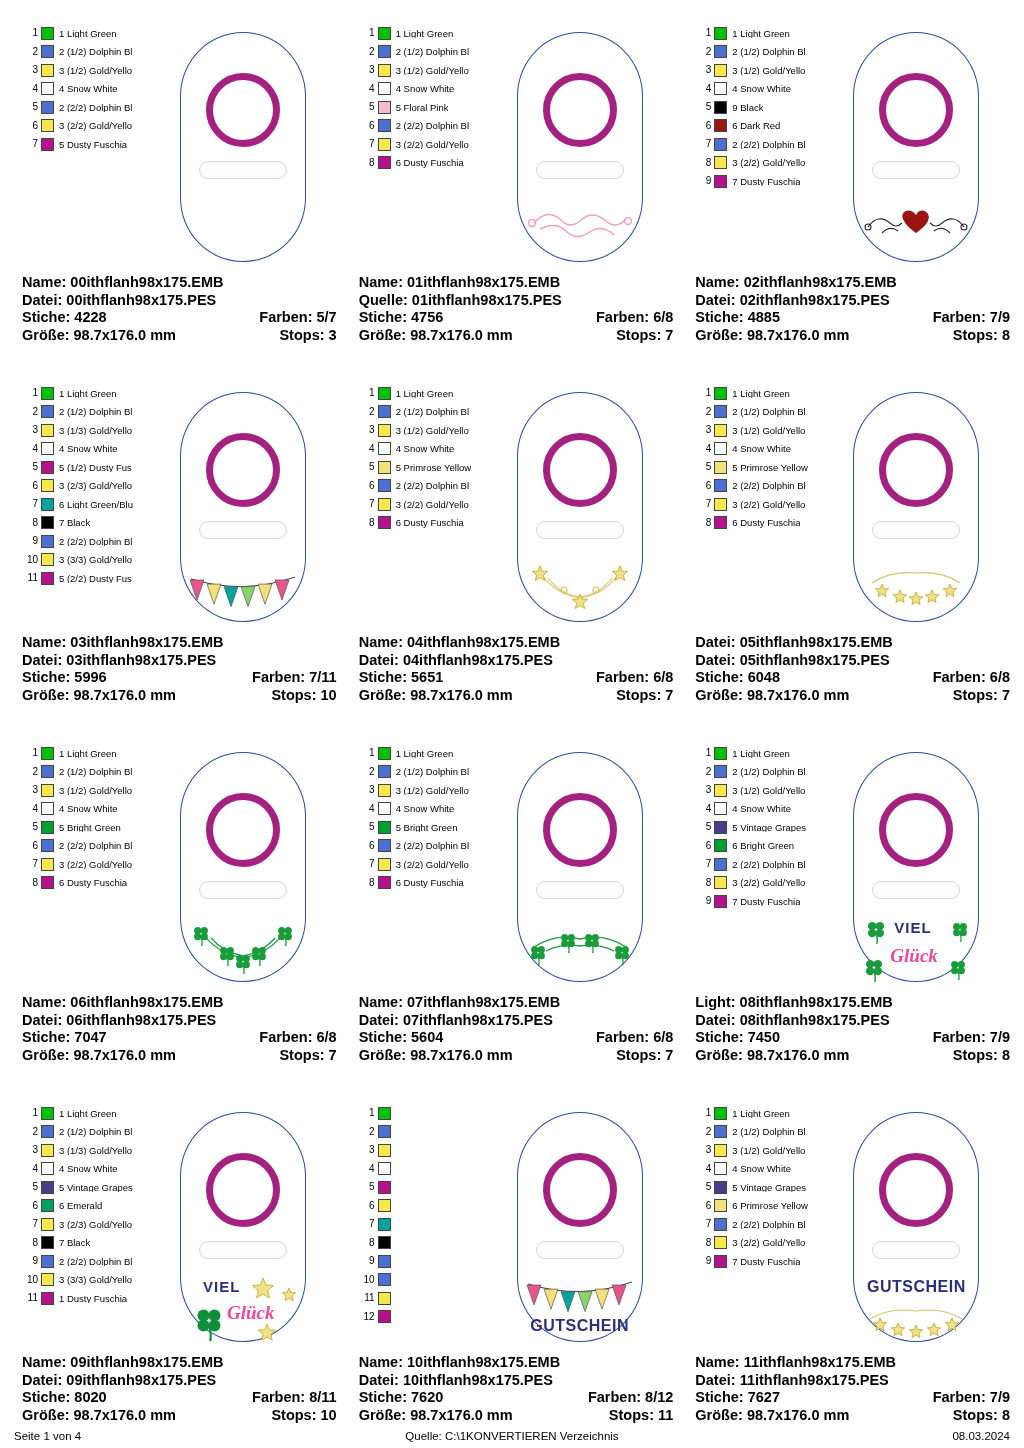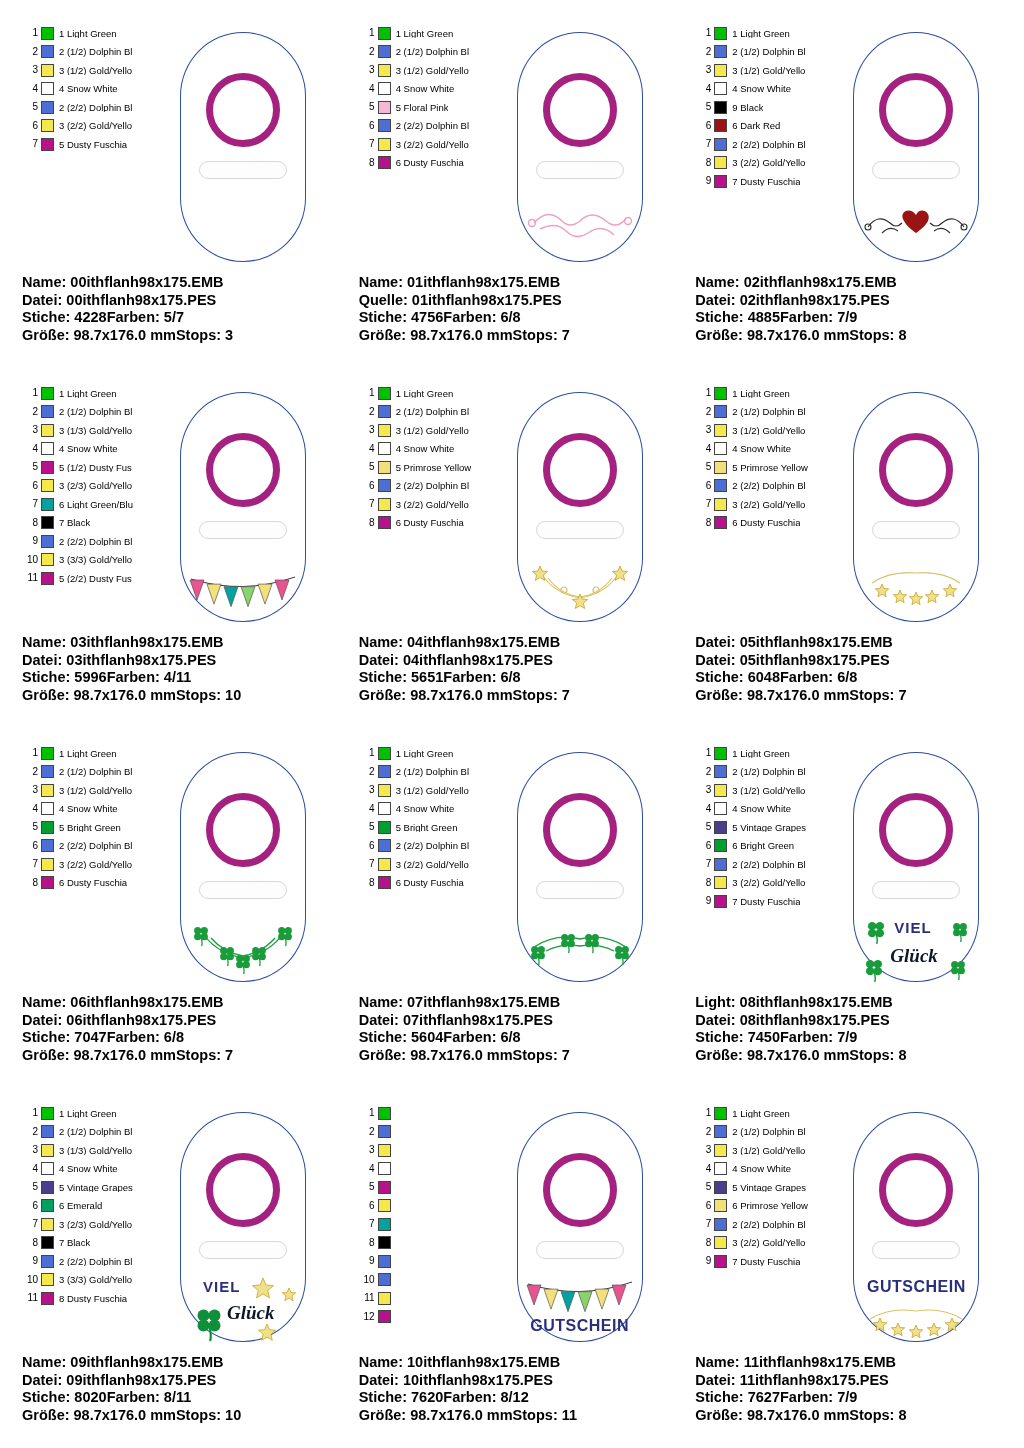--- a/index.html
+++ b/index.html
@@ -62,31 +62,31 @@
     text-align:center; line-height:1;
   }
   .motif svg { display:block; }
 
   .word-viel {
     font-family:"Liberation Sans", sans-serif;
     font-weight:bold; font-size:15px; letter-spacing:1px; color:#2b2f7a;
   }
   .word-glueck {
     font-family:"Liberation Serif", serif;
-    font-style:italic; font-weight:bold; font-size:19px; color:#0f172a;
+    font-style:italic; font-weight:bold; font-size:19px; color:#ec4899;
   }
   .word-gutschein {
     font-family:"Liberation Sans", sans-serif;
     font-weight:bold; font-size:16px; letter-spacing:0.5px; color:#2b2f7a;
   }
 
   
   .info { position:relative; margin-top:2px; padding:0 2px 0 10px; }
   .info .line { font-size:14.5px; font-weight:bold; line-height:17.5px; white-space:nowrap; }
-  .info .split { display:flex; justify-content:flex-start; }
+  .info .split { display:flex; justify-content:space-between; }
 
   .footer {
     position:absolute; left:0; bottom:6px; width:1024px;
     display:flex; justify-content:space-between;
     padding:0 14px;
     font-size:11.5px;
   }
   .footer .mid { position:absolute; left:50%; transform:translateX(-50%); }
 </style>
 </head>
@@ -385,21 +385,21 @@
                 </svg>
               </div>
             </div>
           </div>
         </div>
         <div class="info">
           <div class="line">Name: 03ithflanh98x175.EMB</div>
           <div class="line">Datei: 03ithflanh98x175.PES</div>
           <div class="line split">
             <span>Stiche: 5996</span>
-            <span>Farben: 4/11</span>
+            <span>Farben: 7/11</span>
           </div>
           <div class="line split">
             <span>Größe: 98.7x176.0 mm</span>
             <span>Stops: 10</span>
           </div>
         </div>
       </div>
       <div class="cell">
         <div class="design-area">
           <div class="colorlist">
@@ -920,21 +920,21 @@
               <div class="clabel">2 (2/2) Dolphin Bl</div>
             </div>
             <div class="crow">
               <div class="cnum">10</div>
               <div class="cswatch" style="background:#f5e84a"></div>
               <div class="clabel">3 (3/3) Gold/Yello</div>
             </div>
             <div class="crow">
               <div class="cnum">11</div>
               <div class="cswatch" style="background:#b5128c"></div>
-              <div class="clabel">8 Dusty Fuschia</div>
+              <div class="clabel">1 Dusty Fuschia</div>
             </div>
           </div>
           <div class="tagwrap">
             <div class="tag">
               <div class="ring"></div>
               <div class="slot"></div>
               <div class="motif">
                 <div style="position:relative;width:112px;height:72px;">
                   <div class="word-viel" style="position:absolute;left:16px;top:4px;">VIEL</div>
                   <div style="position:absolute;left:58px;top:0;">
@@ -1159,13 +1159,18 @@
             <span>Farben: 7/9</span>
           </div>
           <div class="line split">
             <span>Größe: 98.7x176.0 mm</span>
             <span>Stops: 8</span>
           </div>
         </div>
       </div>
     </div>
 
+  <div class="footer">
+    <div>Seite 1 von 4</div>
+    <div class="mid">Quelle: C:\1KONVERTIEREN Verzeichnis</div>
+    <div>08.03.2024</div>
+  </div>
 </div>
 
 </body></html>

